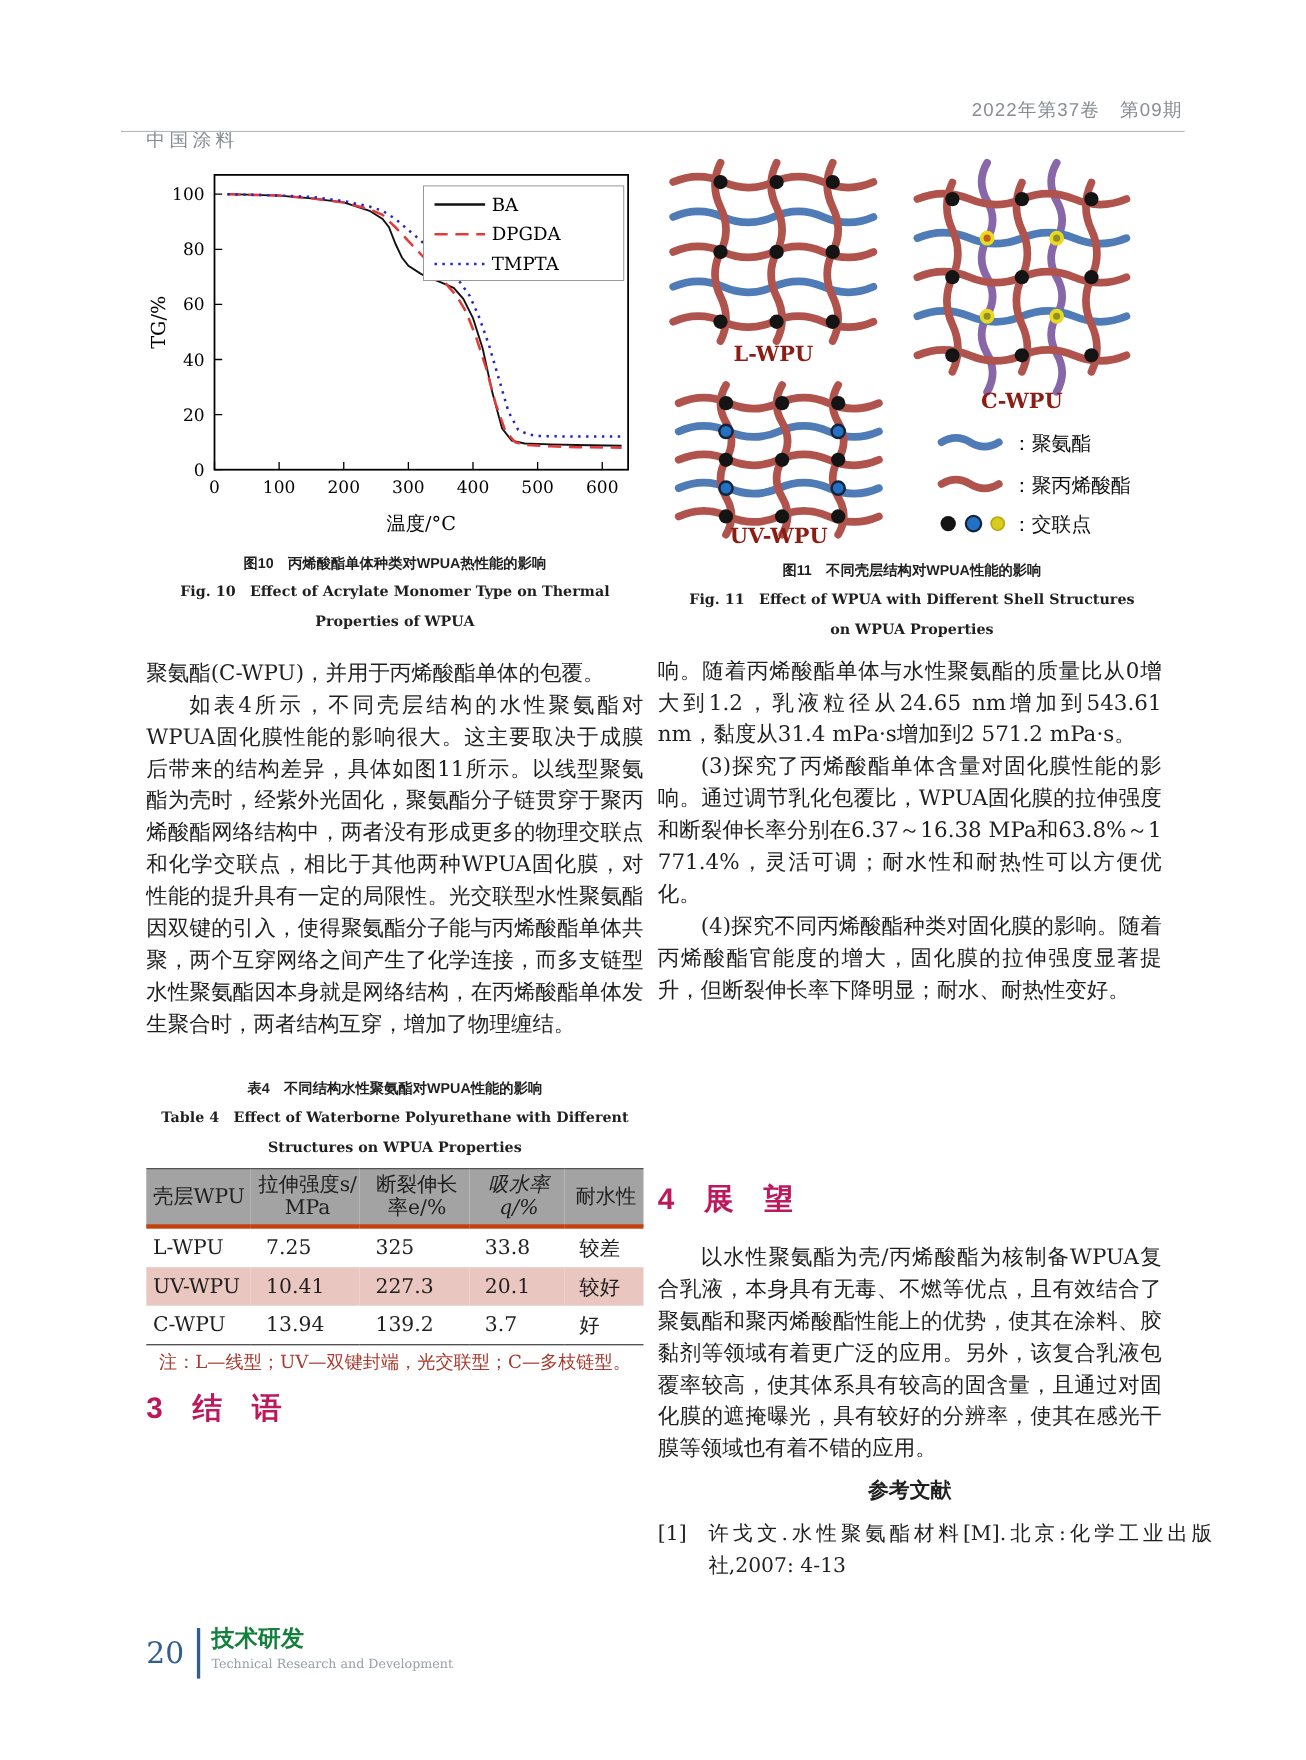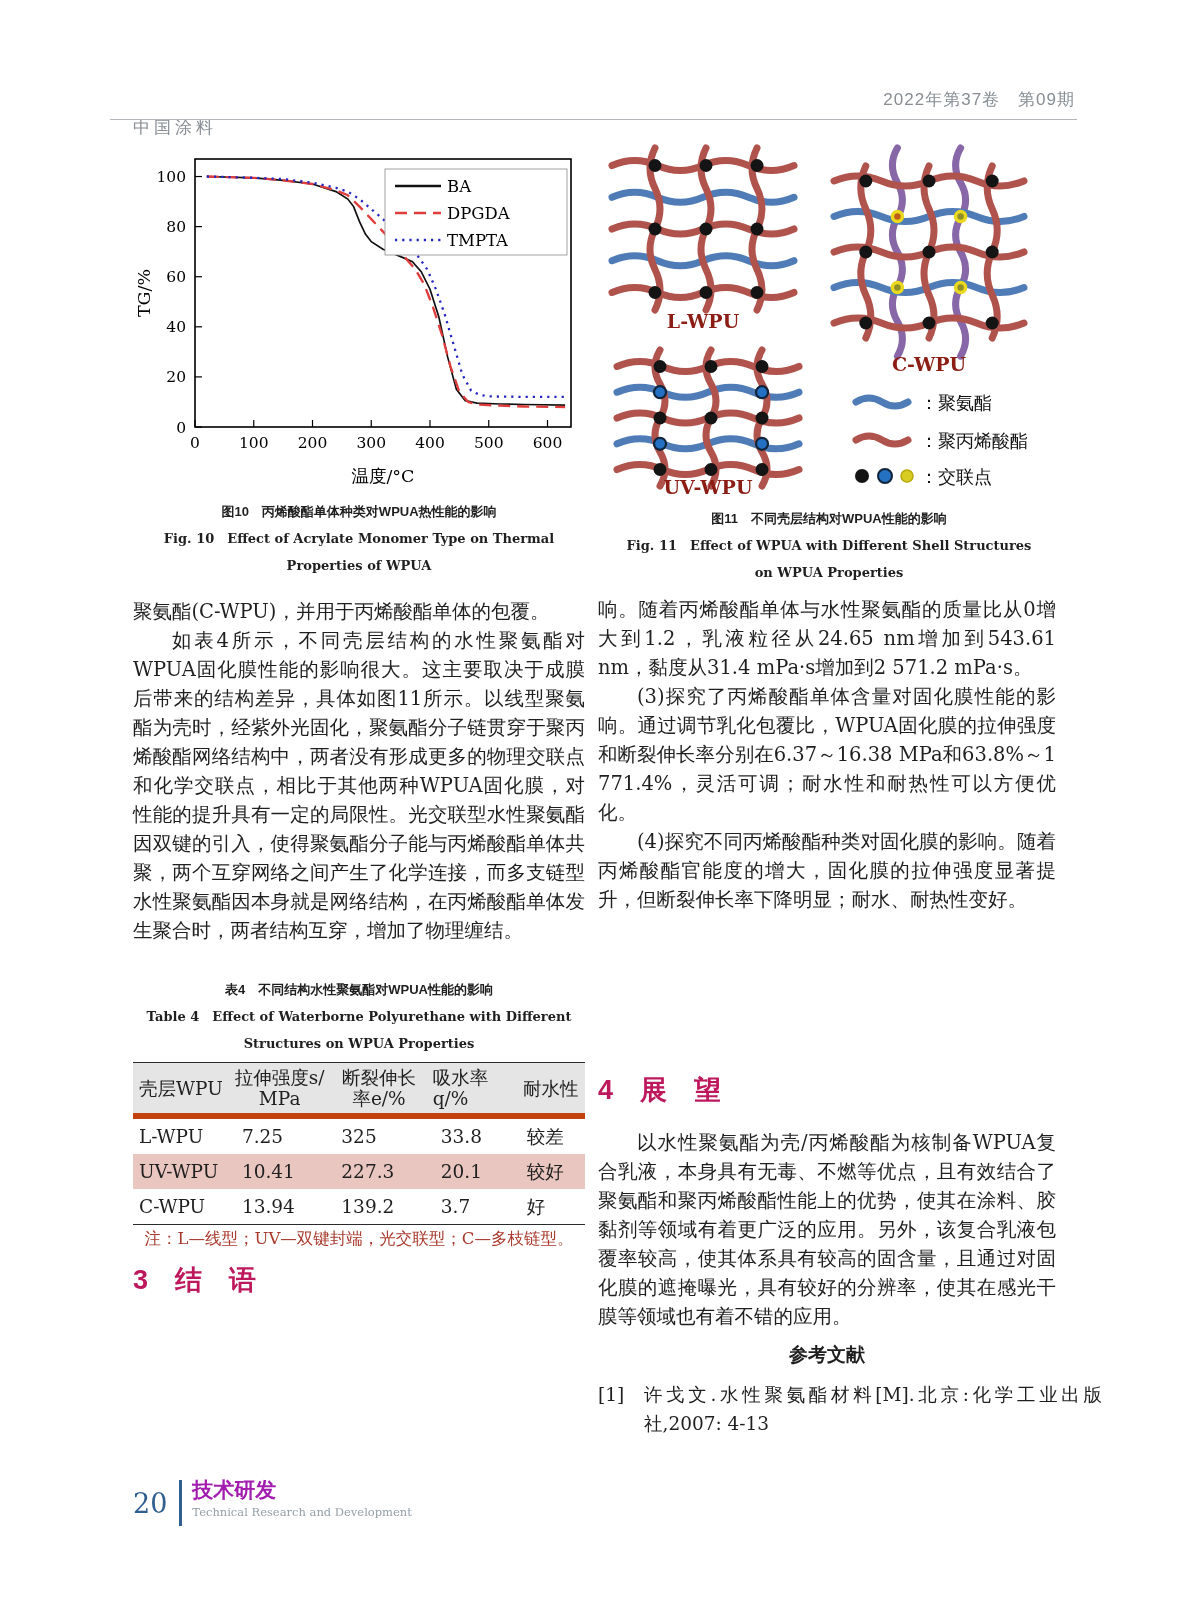--- a/index.html
+++ b/index.html
@@ -23,34 +23,34 @@
   
   .ctick{font-family:"DejaVu Serif",serif;font-size:15.5px;fill:#000;}
   .caxis{font-family:"DejaVu Serif",serif;font-size:17.5px;fill:#000;}
   .cleg{font-family:"DejaVu Serif",serif;font-size:16.5px;fill:#000;}
   
   .dlabel{font-family:"DejaVu Serif",serif;font-weight:bold;font-size:19px;fill:#8b1d15;}
   .dlegend{font-family:"DejaVu Serif",serif;font-size:18px;fill:#111;}
   
   table.t4{border-collapse:collapse;width:452px;font-size:18.5px;
            border-top:1.5px solid #2a2a2a;border-bottom:1.5px solid #2a2a2a;}
-  table.t4 thead tr{background:#e5e5e5;border-bottom:6px solid #c2410c;}
+  table.t4 thead tr{background:#a3a3a3;border-bottom:4px solid #c2410c;}
   table.t4 th{font-weight:normal;text-align:left;padding:4px 2px 4px 6px;line-height:21px;vertical-align:middle;}
   table.t4 td{padding:0 2px 0 6px;height:35px;vertical-align:middle;}
   table.t4 tr.alt{background:#e9c6bf;}
   .t4-note{font-size:16.5px;color:#a8392c;text-align:center;}
   
   .ref-head{text-align:center;font-weight:bold;font-size:19px;}
   .ref-item{position:relative;padding-left:46px;font-size:18.5px;line-height:29px;text-align:justify;}
   .ref-item .ref-no{position:absolute;left:0;top:0;}
   
   .footer{position:absolute;top:1478px;left:133px;display:flex;align-items:flex-start;}
   .f-num{font-size:27px;color:#2f5e8f;margin-top:10px;margin-right:12px;}
   .f-bar{width:3px;height:46px;background:#2f5e8f;margin-right:10px;margin-top:2px;}
-  .f-cn{font-family:"Liberation Sans",sans-serif;font-weight:bold;font-size:21px;color:#a21caf;line-height:24px;}
+  .f-cn{font-family:"Liberation Sans",sans-serif;font-weight:bold;font-size:21px;color:#15803d;line-height:24px;}
   .f-en{font-size:11.5px;color:#95a0a8;margin-top:3px;}
 </style>
 </head>
 <body>
 
 <div class="page">
 
   <div class="hdr-left">中国涂料</div>
   <div class="hdr-right">2022年第37卷　第09期</div>
   <div class="hdr-rule"></div>
@@ -121,21 +121,21 @@
           <col style="width:22%">
           <col style="width:22%">
           <col style="width:19%">
           <col style="width:16%">
         </colgroup>
         <thead>
           <tr>
             <th style="">壳层WPU</th>
             <th style="text-align:center;">拉伸强度s/<br>MPa</th>
             <th style="text-align:center;">断裂伸长<br>率e/%</th>
-            <th style="text-align:left;">吸水率<br>q/%</th>
+            <th style="text-align:center;font-style:italic;">吸水率<br>q/%</th>
             <th style="text-align:center;">耐水性</th>
           </tr>
         </thead>
         <tbody>
           <tr class="">
             <td style="">L-WPU</td>
             <td style="padding-left:14px;">7.25</td>
             <td style="padding-left:14px;">325</td>
             <td style="padding-left:14px;">33.8</td>
             <td style="padding-left:14px;">较差</td>

